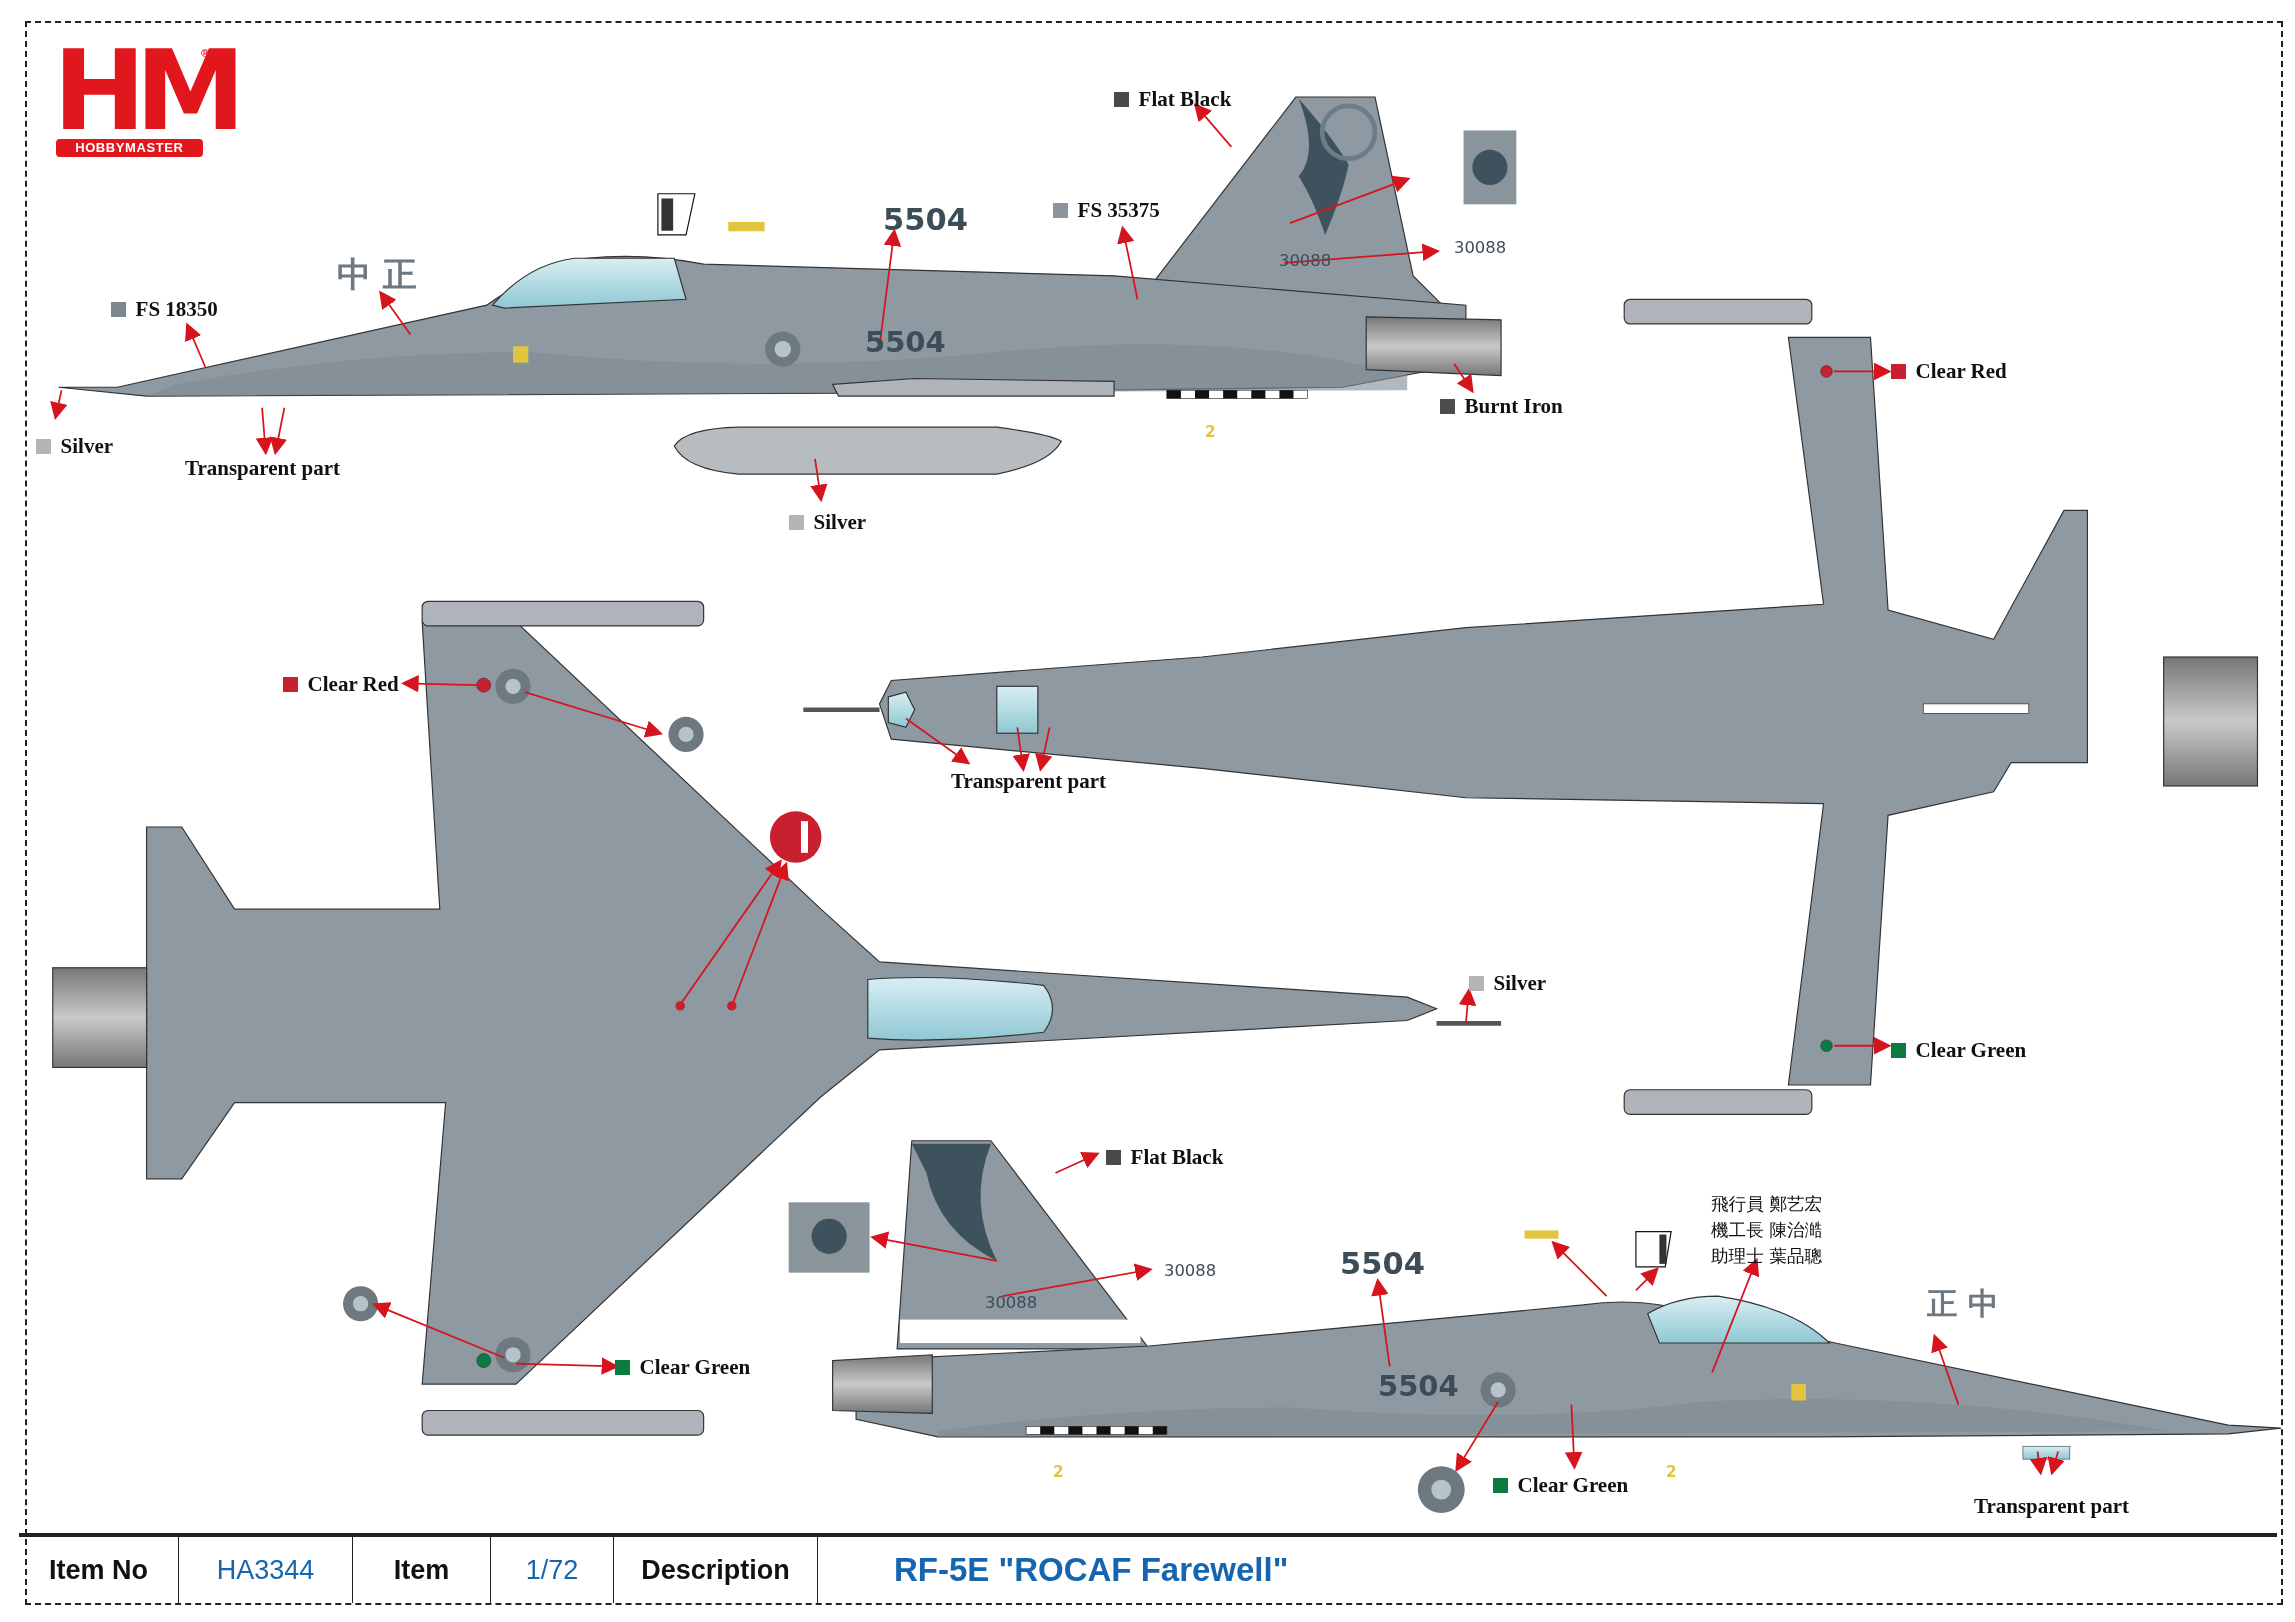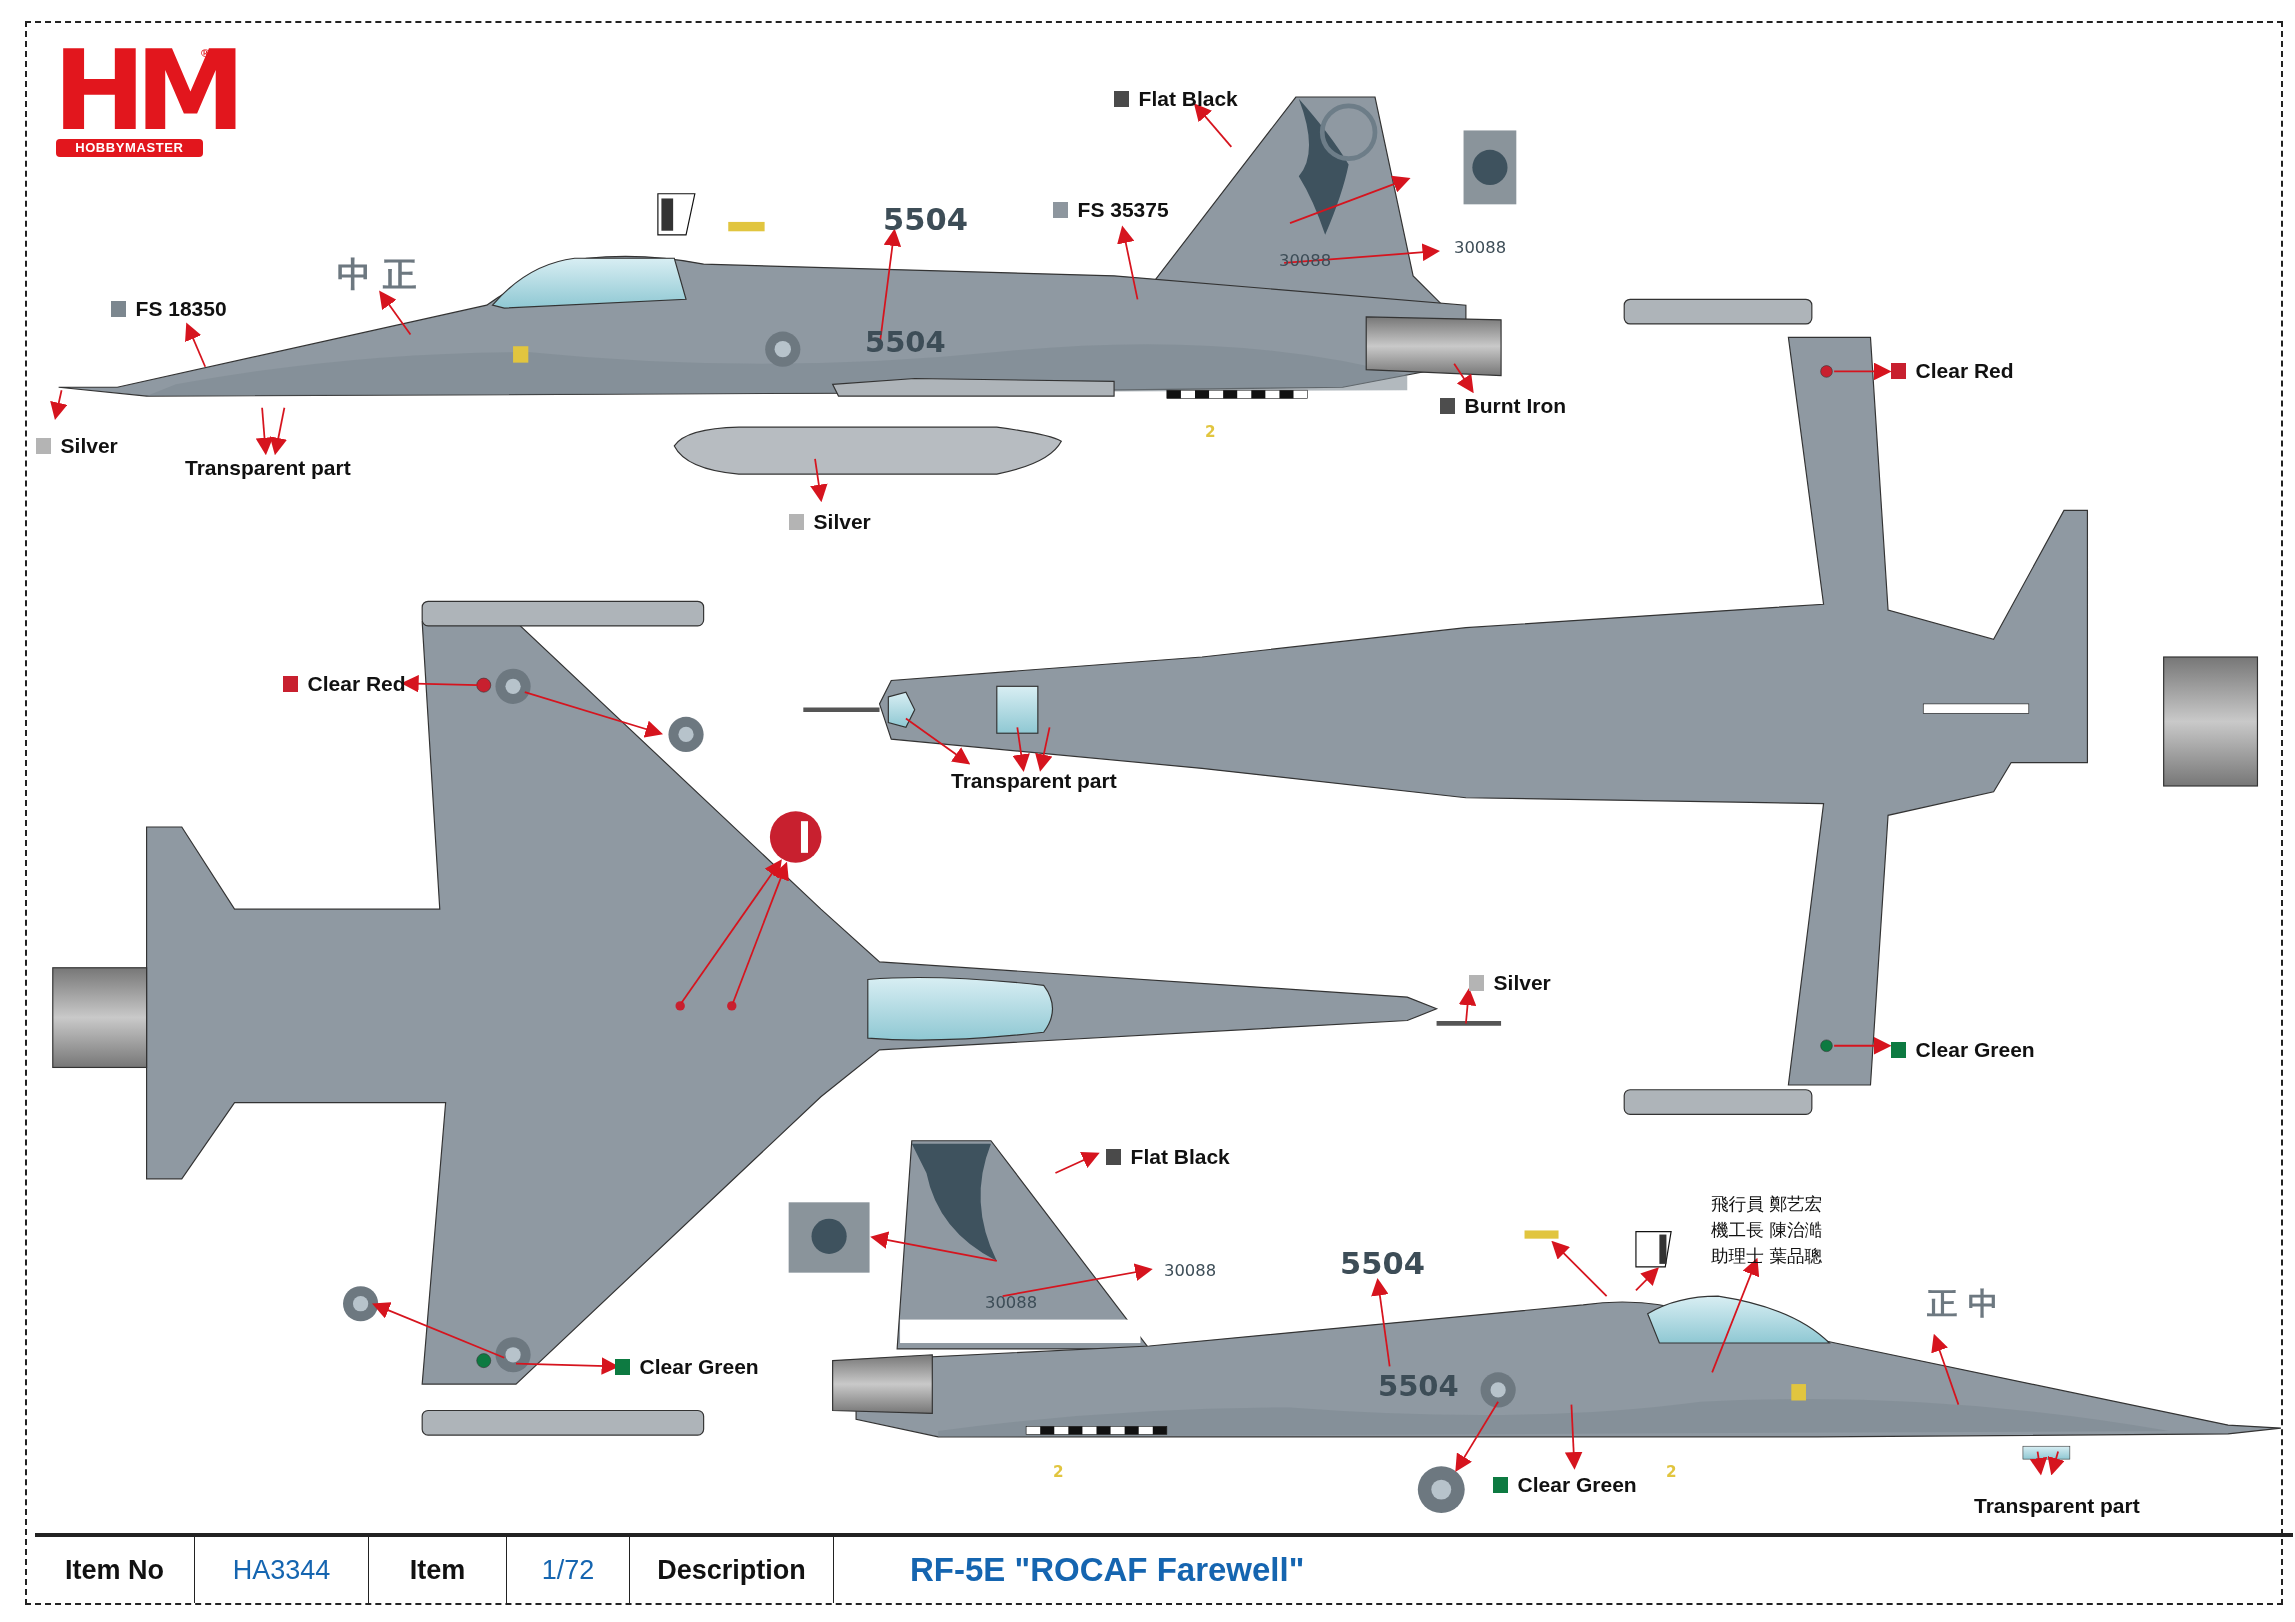--- a/index.html
+++ b/index.html
@@ -1,21 +1,21 @@
 <!DOCTYPE html>
 <html style="font-size:9.4px"><head>
 <meta charset="utf-8">
 <style>
   html,body{margin:0;padding:0;background:#fff;}
   body{width:2295px;height:1623px;position:relative;overflow:hidden;font-family:"Liberation Sans",sans-serif;}
   .frame{position:absolute;left:25px;top:21px;width:2258px;height:1584px;border:2.3px dashed #222;box-sizing:border-box;}
-  .label{position:absolute;display:flex;align-items:center;gap:9.4px;font-family:Liberation Sans, sans-serif;font-weight:bold;font-size:21px;color:#111;white-space:nowrap;}
+  .label{position:absolute;display:flex;align-items:center;gap:9.4px;font-family:Liberation Serif, serif;font-weight:bold;font-size:21px;color:#111;white-space:nowrap;}
   .sw{width:15.2px;height:15.2px;display:inline-block;}
   svg{position:absolute;left:0;top:0;}
-  .bar{position:absolute;left:35px;top:1533px;width:2258px;height:70px;border-top:4.7px solid #222;display:flex;box-sizing:border-box;}
+  .bar{position:absolute;left:19px;top:1533px;width:2258px;height:70px;border-top:4.7px solid #222;display:flex;box-sizing:border-box;}
   .cell{display:flex;align-items:center;justify-content:center;border-right:1.2px solid #222;font-size:27px;height:100%;box-sizing:border-box;}
   .hd{font-weight:bold;color:#111;}
   .val{color:#1565b0;}
   .logo{position:absolute;left:53px;top:44px;width:152px;height:117px;}
   .logo-hm{position:absolute;left:0;top:0;width:152px;height:94px;color:#e2161d;font-weight:900;font-size:111px;line-height:94px;letter-spacing:-10.6px;font-family:"DejaVu Sans",sans-serif;text-align:center;}
   .logo-sub{position:absolute;left:2.9px;top:95px;width:147px;height:17.6px;background:#e2161d;border-radius:4px;color:#fff;font-weight:bold;font-size:13px;text-align:center;line-height:17.6px;letter-spacing:0.6px;}
   .logo-r{position:absolute;right:-4.7px;top:2.3px;color:#e2161d;font-size:11.7px;font-weight:bold;}
   .cjk{font-family:"DejaVu Serif",serif;color:#111;font-size:17.6px;line-height:26px;position:absolute;}
   .serial{position:absolute;font-family:"DejaVu Sans",sans-serif;color:#3d4d57;font-weight:bold;}
 </style>

